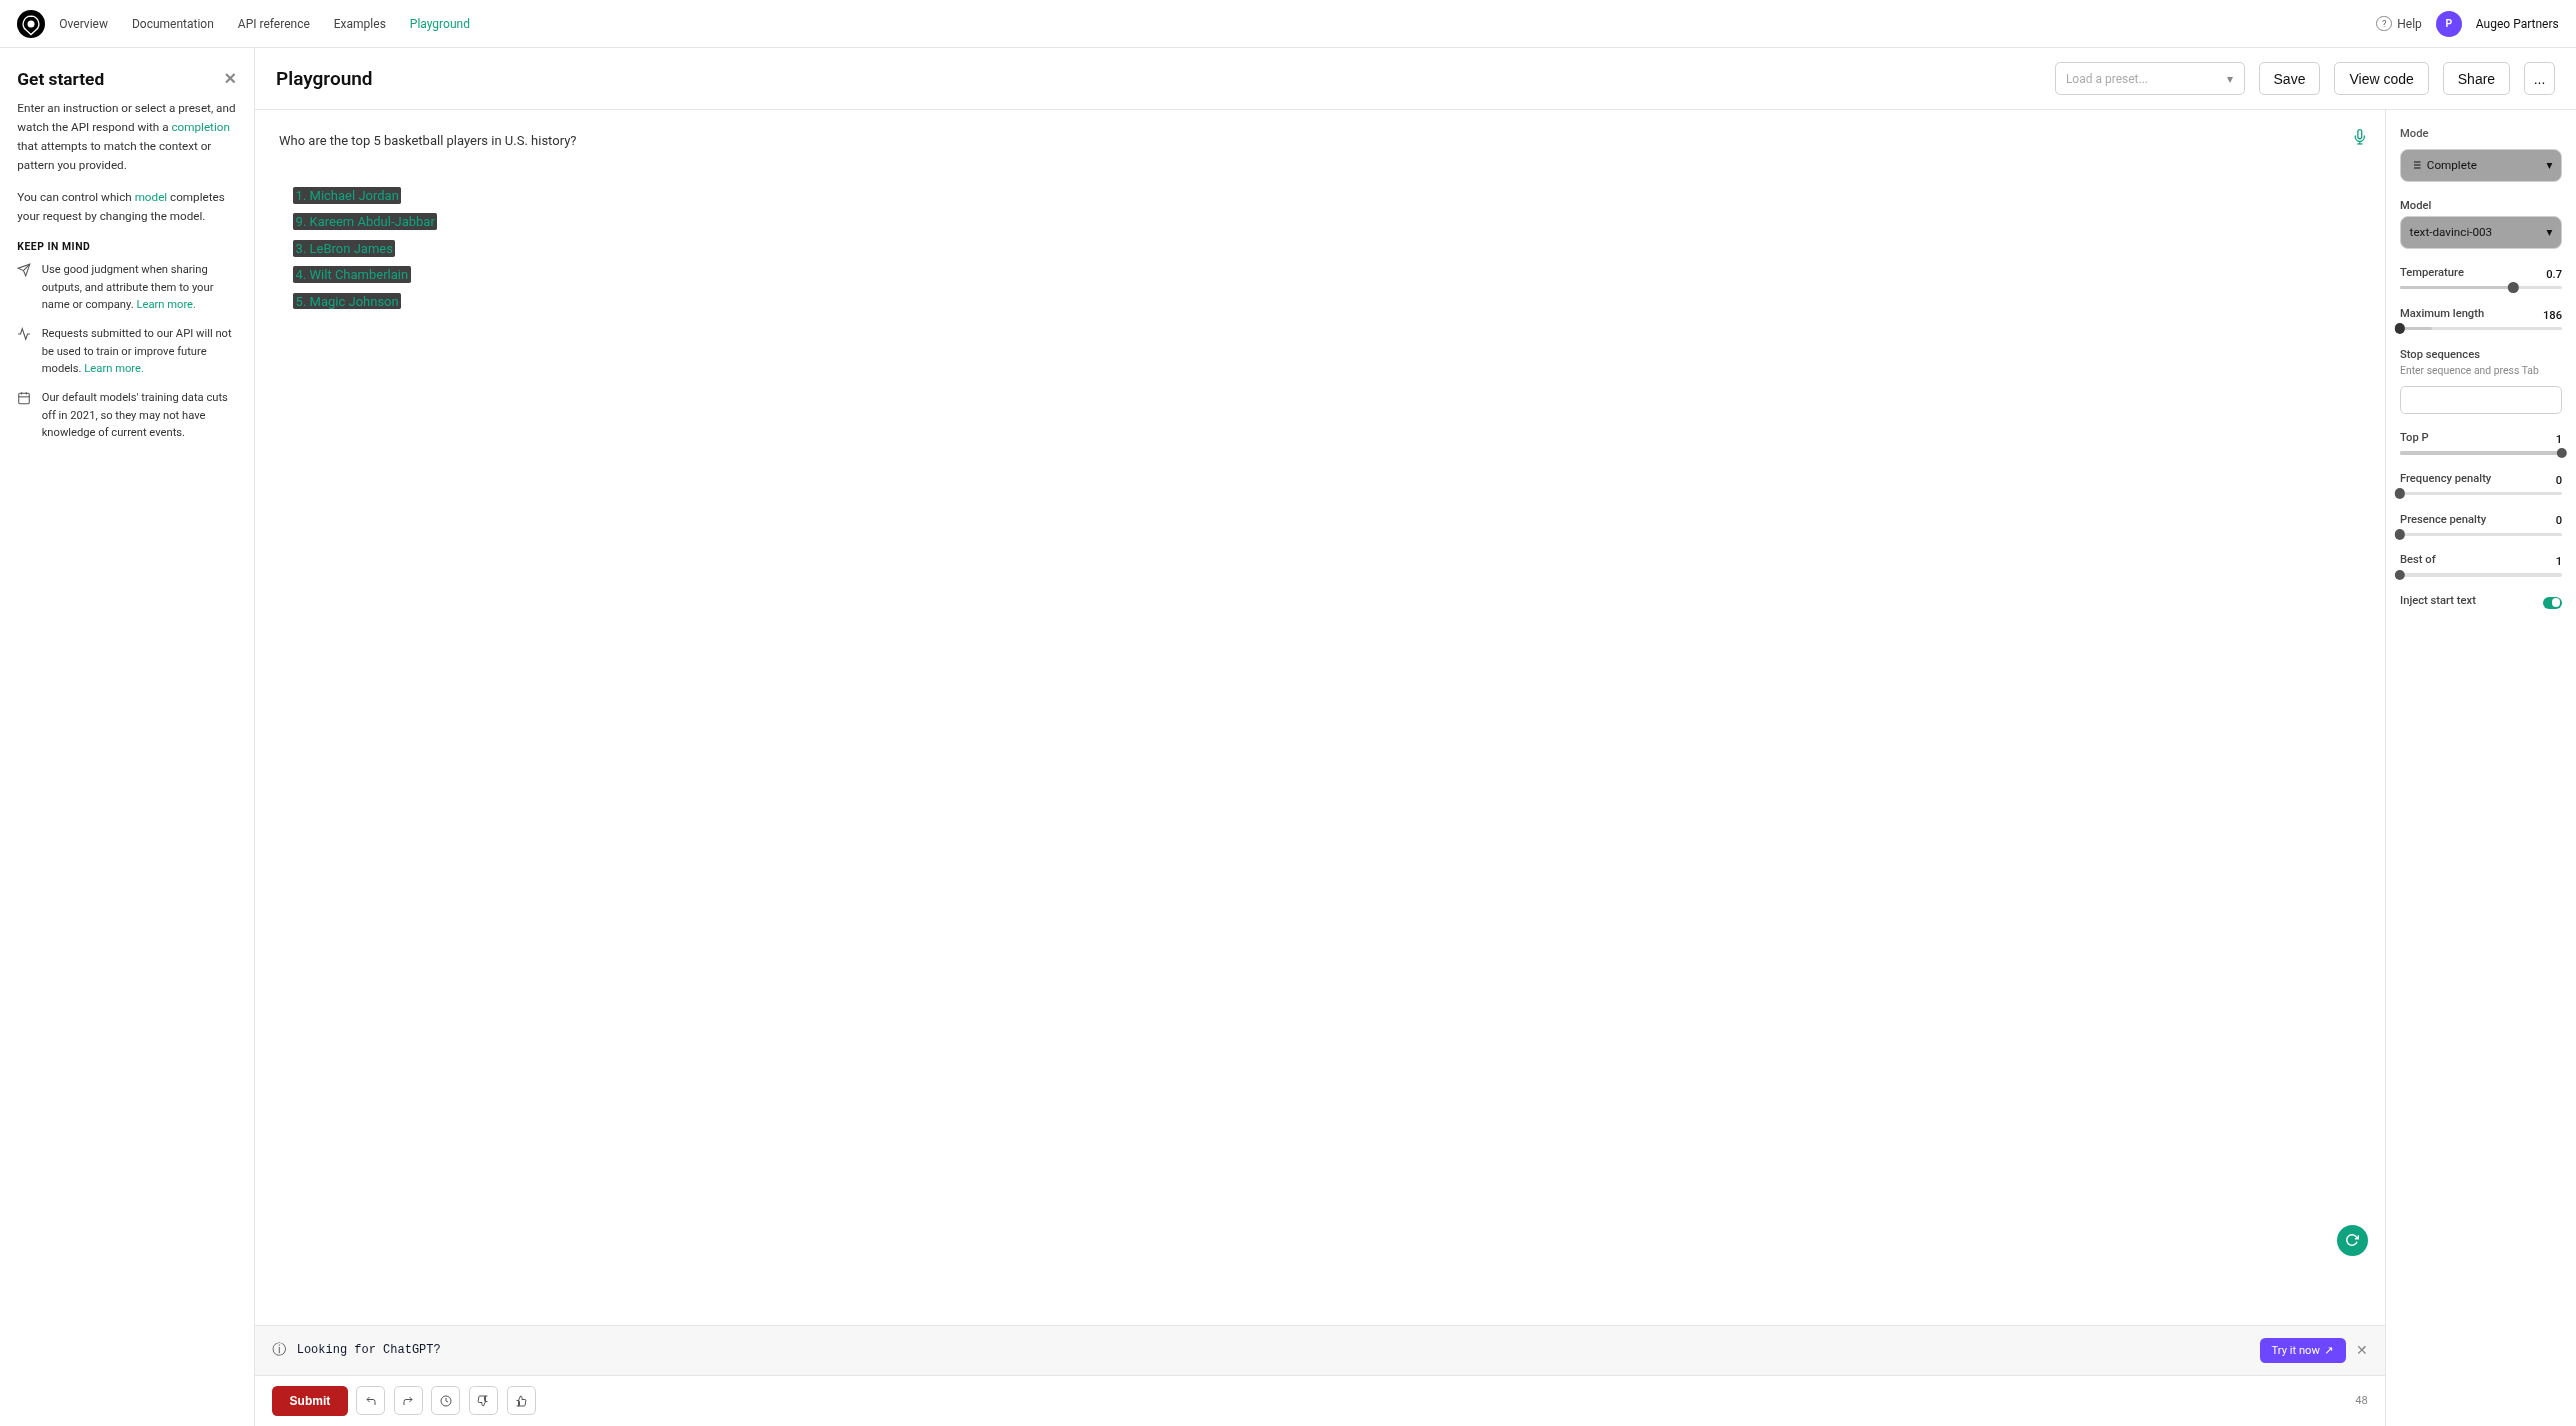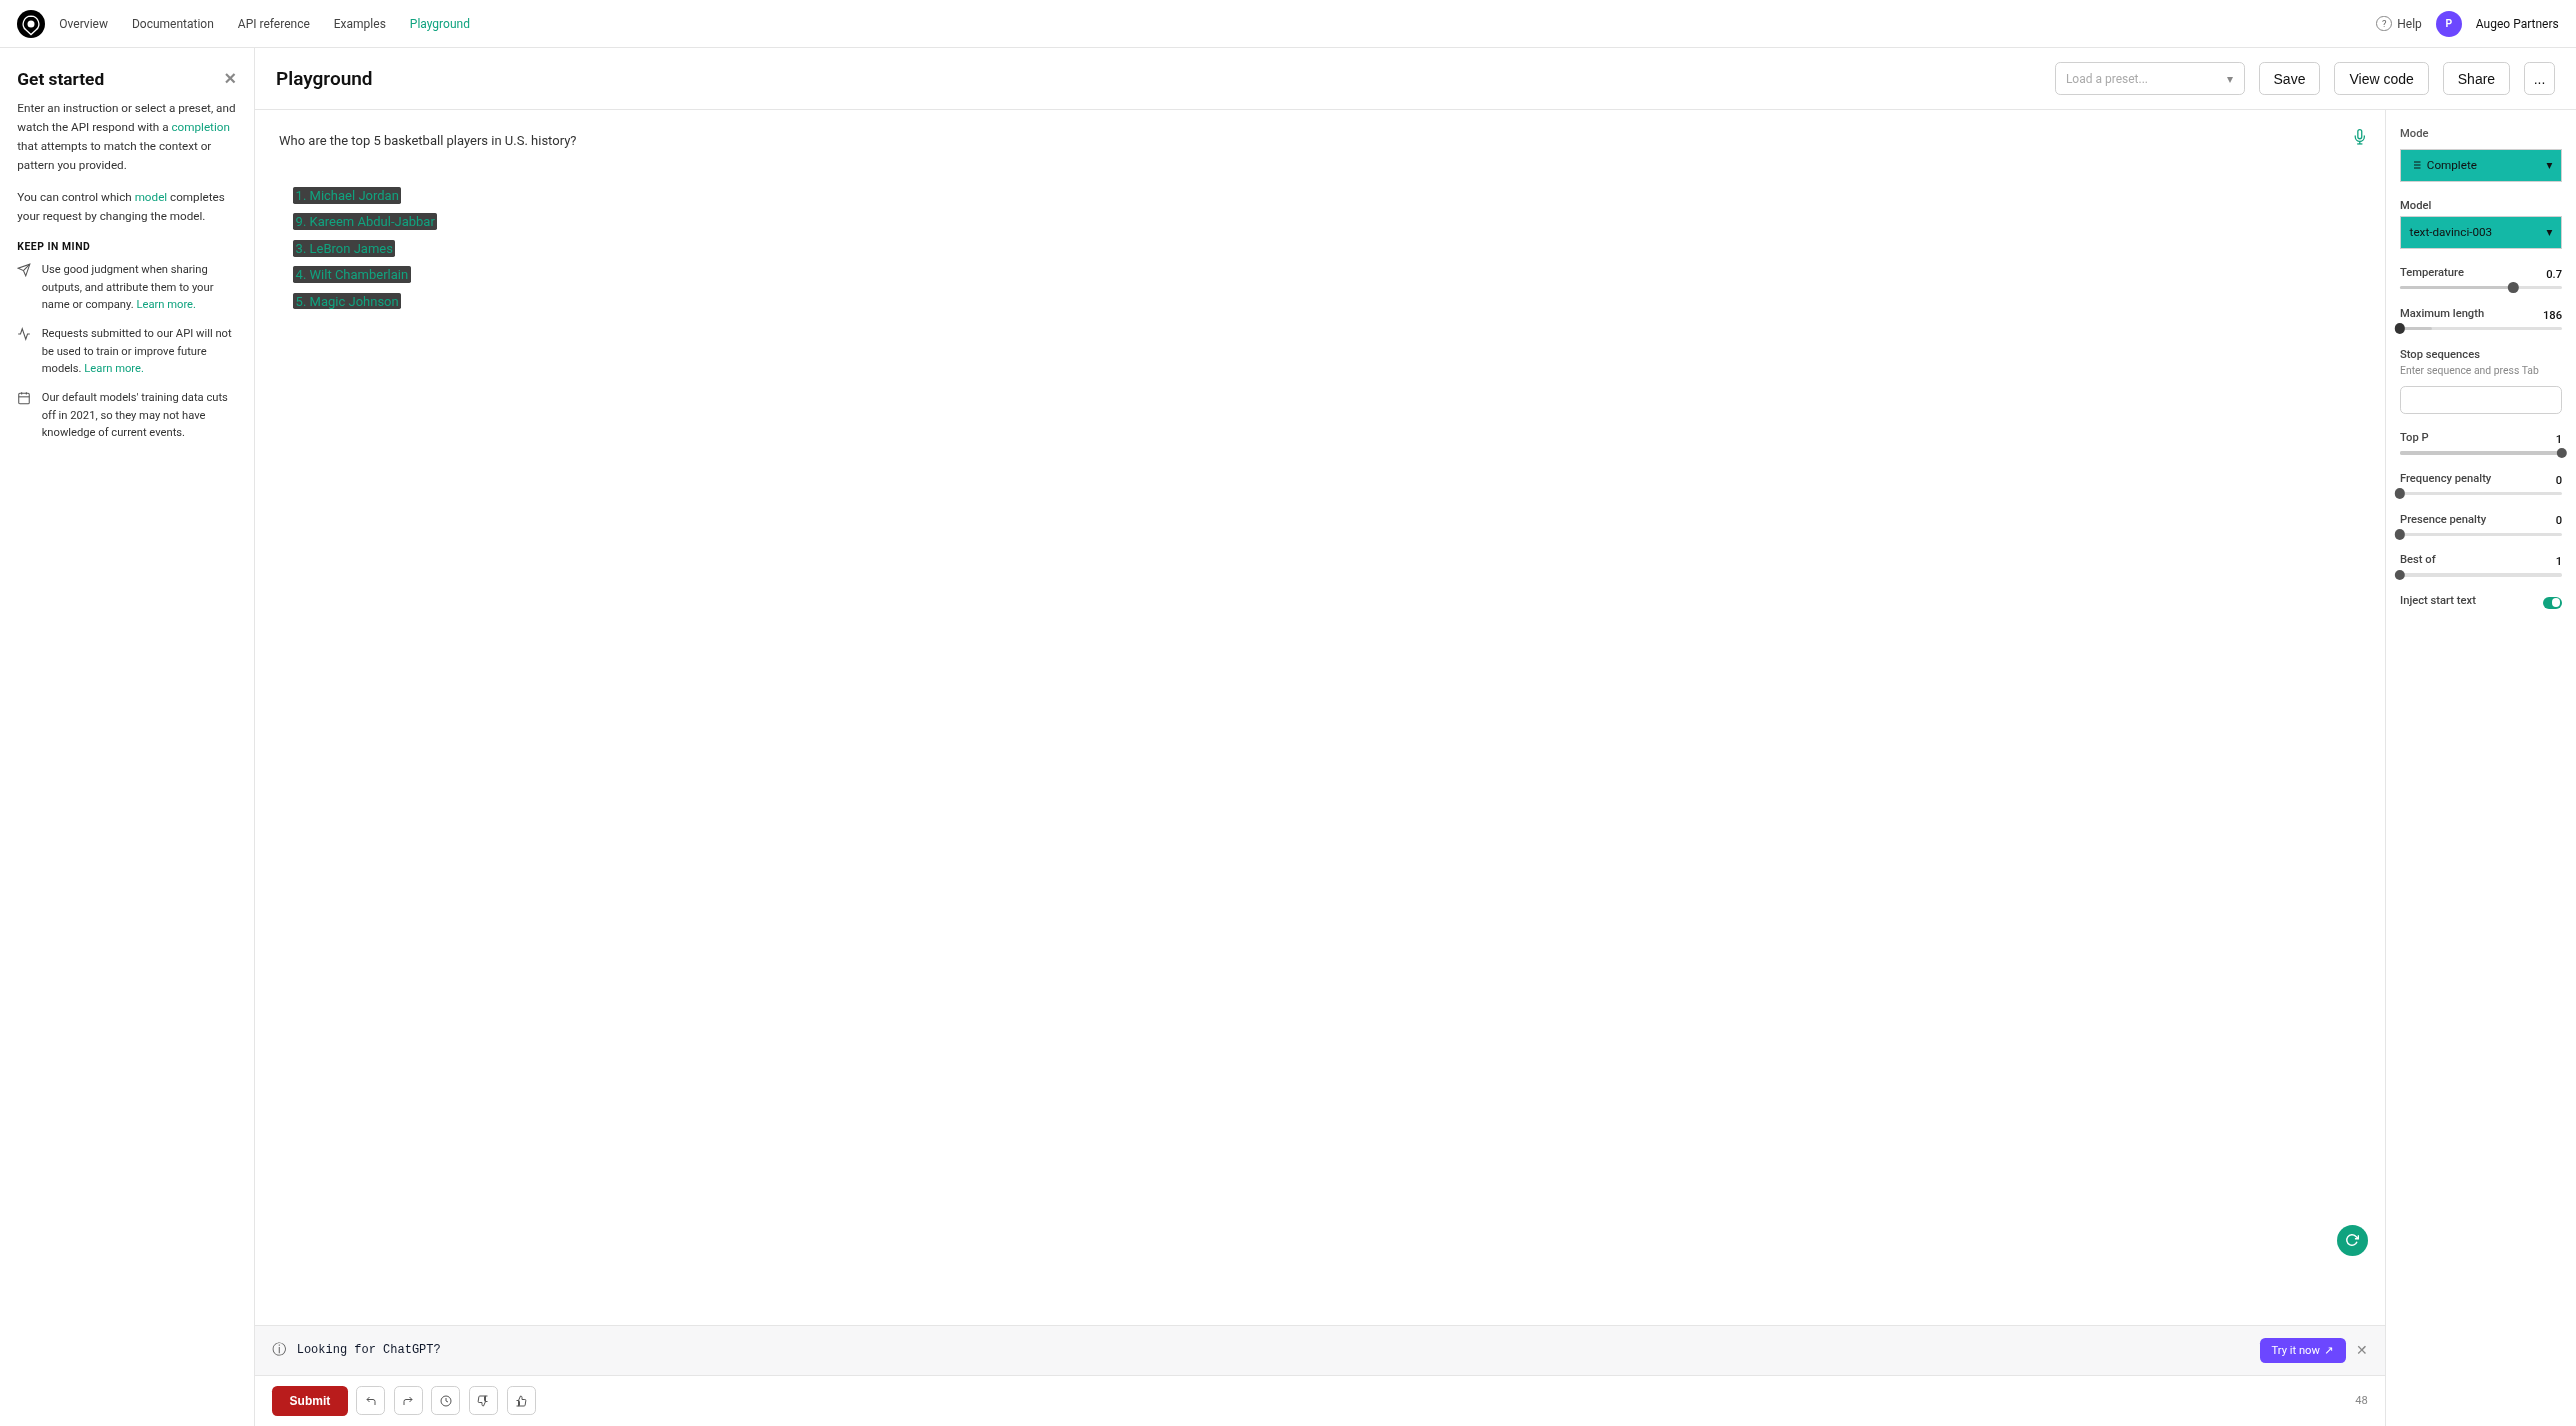--- a/index.html
+++ b/index.html
@@ -84,22 +84,22 @@
     }
     .submit-btn { background: #b91c1c; color: #fff; border: none; border-radius: 5.2px; padding: 7.8px 17.3px; font-size: 12px; font-weight: 600; cursor: pointer; }
     .submit-icon-btn { width: 29px; height: 29px; border: 0.9px solid #d0d0d0; border-radius: 5.2px; background: #fff; display: flex; align-items: center; justify-content: center; cursor: pointer; color: #555; font-size: 13px; }
     .token-count { margin-left: auto; font-size: 11.2px; color: #888; }
 
     
     .settings-panel { width: 190px; flex-shrink: 0; overflow-y: auto; padding: 17.3px 14px; }
     .settings-group { margin-bottom: 17.3px; }
     .settings-label { font-size: 11.2px; color: #444; font-weight: 500; margin-bottom: 3.5px; }
     .settings-dropdown {
-      width: 100%; height: 33px; border: 0.9px solid #d0d0d0; border-radius: 0;
-      padding: 0 8.6px; font-size: 11.7px; background: #14b8a6; display: flex; align-items: center;
+      width: 100%; height: 33px; border: 0.9px solid #d0d0d0; border-radius: 8px;
+      padding: 0 8.6px; font-size: 11.7px; background: #a3a3a3; display: flex; align-items: center;
       justify-content: space-between; cursor: pointer; color: #111;
     }
     .settings-row { display: flex; justify-content: space-between; align-items: center; margin-bottom: 3.5px; }
     .settings-value { font-size: 11.2px; color: #111; font-weight: 500; }
     .slider-track { width: 100%; height: 3.5px; background: #e0e0e0; border-radius: 1.7px; position: relative; margin-bottom: 12px; }
     .slider-fill { height: 3.5px; background: #c8c8c8; border-radius: 1.7px; }
     .slider-thumb { width: 10.4px; height: 10.4px; background: #555; border-radius: 50%; position: absolute; top: -3.5px; transform: translateX(-50%); }
     .stop-seq-input { width: 100%; border: 0.9px solid #d0d0d0; border-radius: 5.2px; padding: 7px 8.6px; font-size: 11.2px; color: #333; margin-top: 3.5px; }
     .settings-section-label { font-size: 10.4px; color: #888; margin-bottom: 5.2px; }
     .mode-label { font-size: 11.2px; color: #555; font-weight: 500; margin-bottom: 8.6px; }

